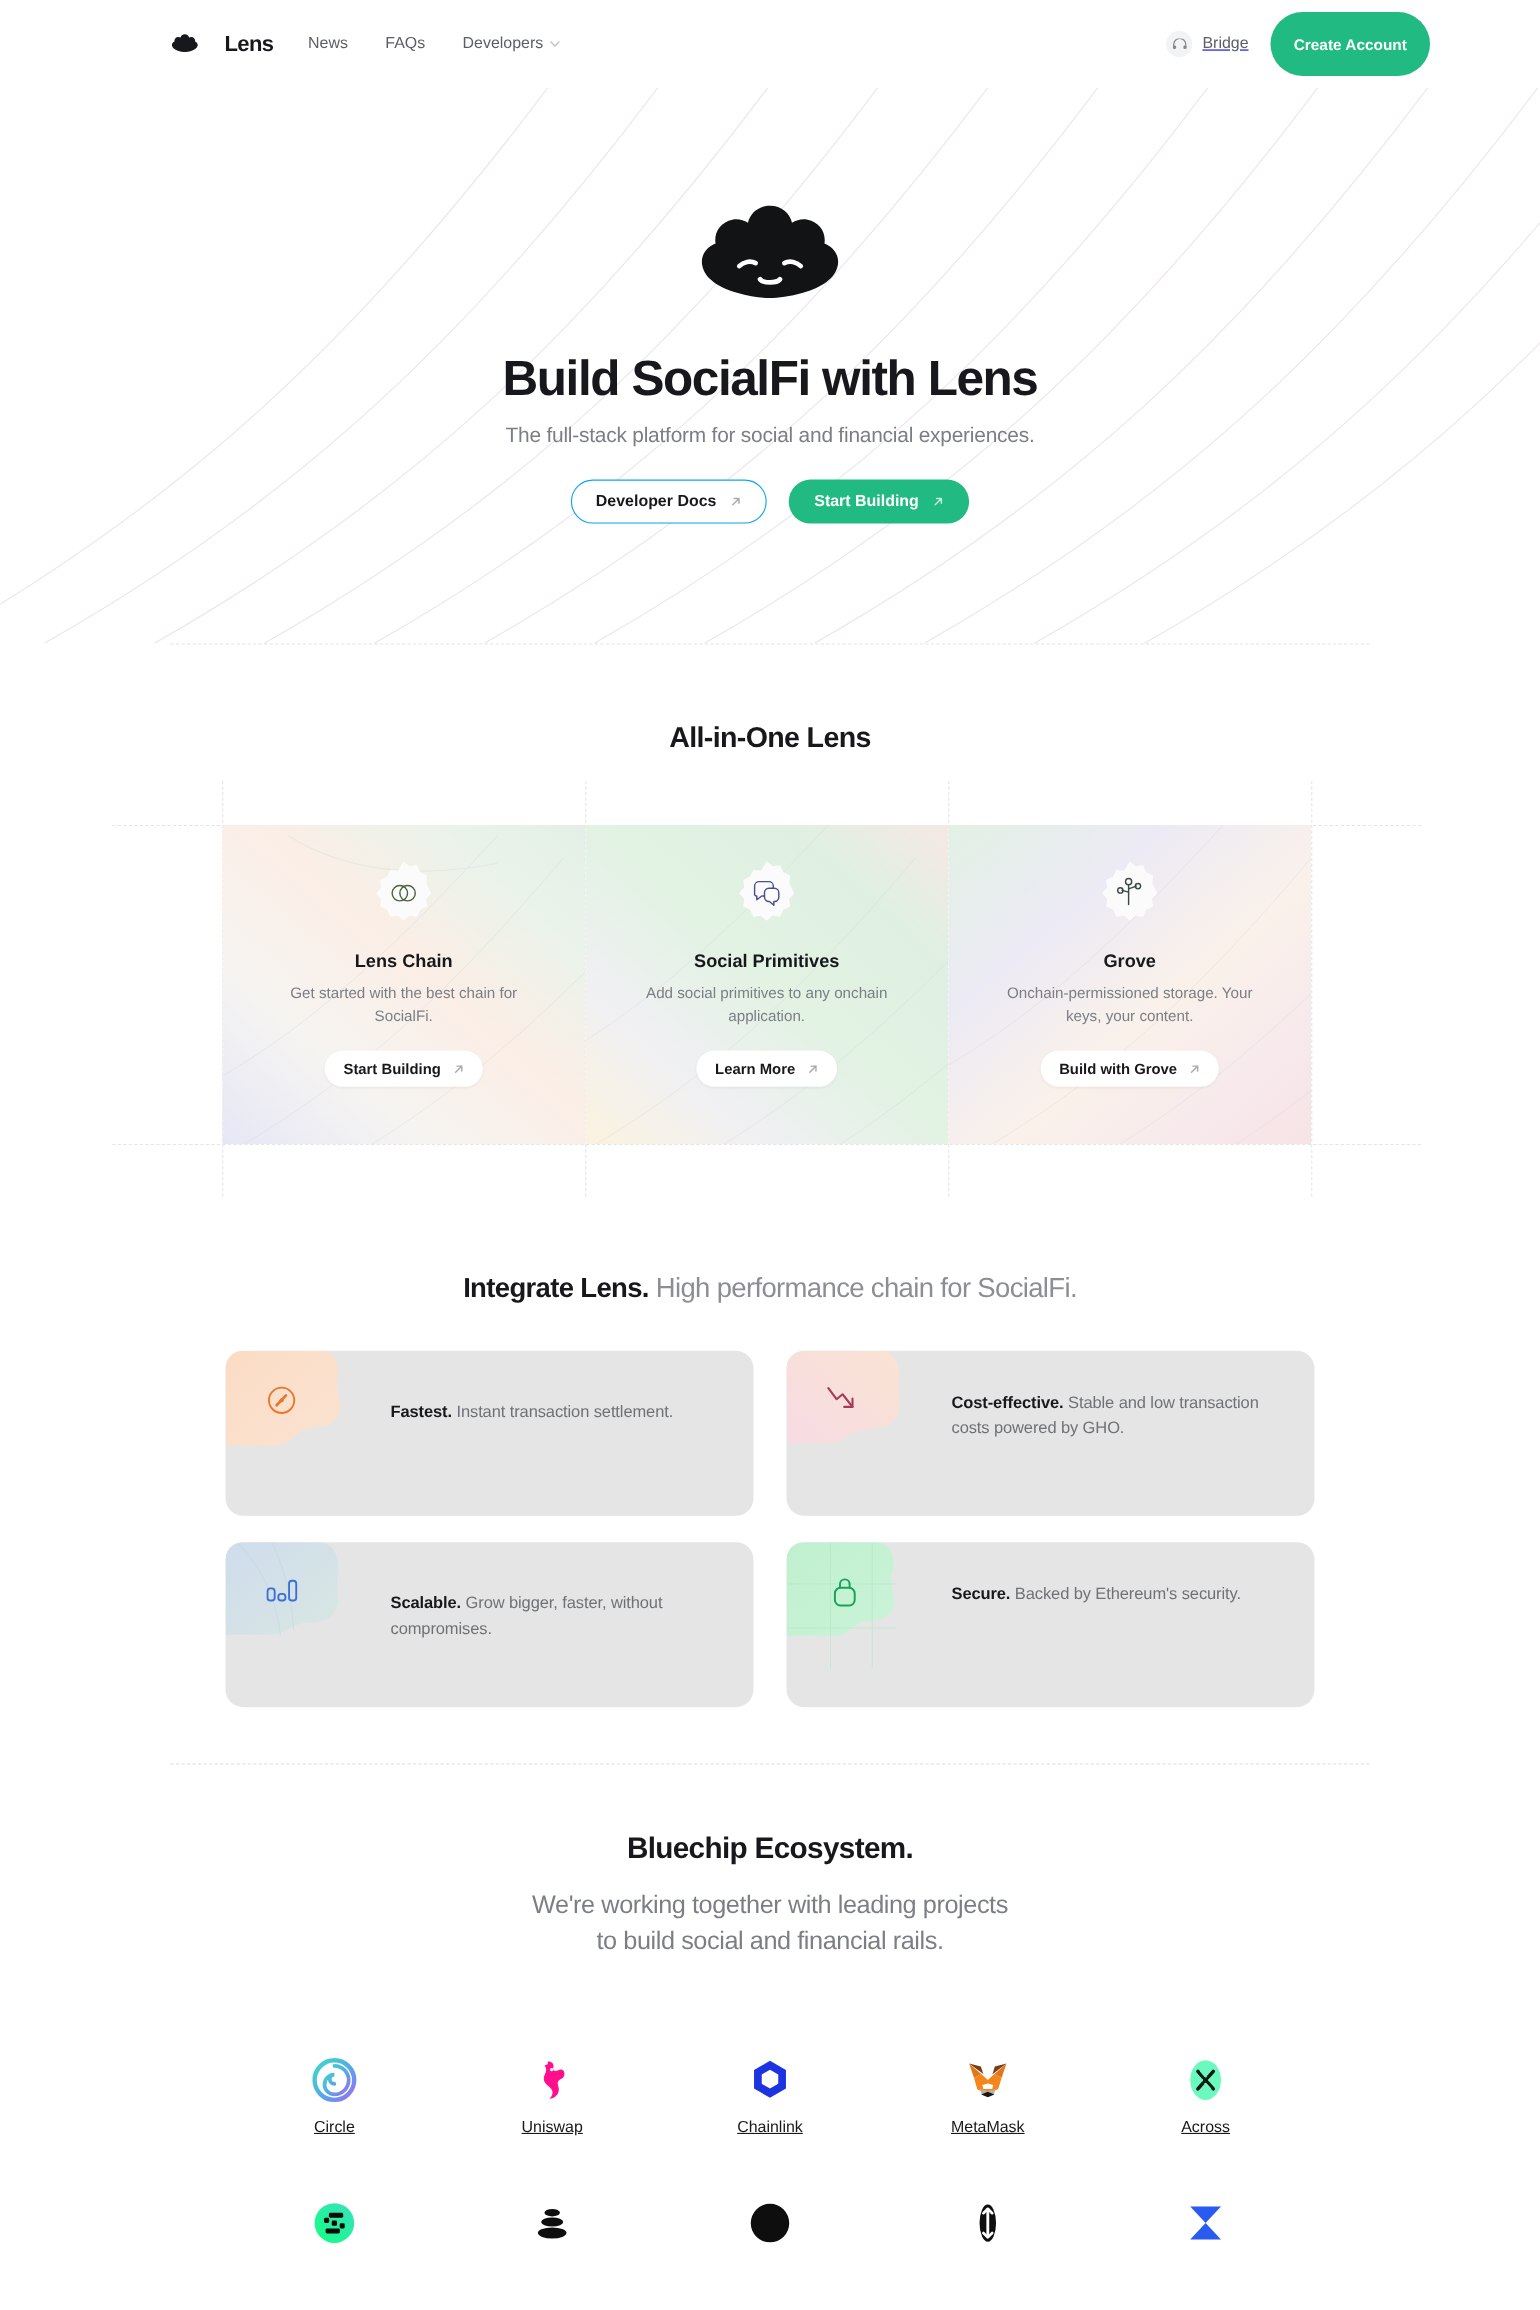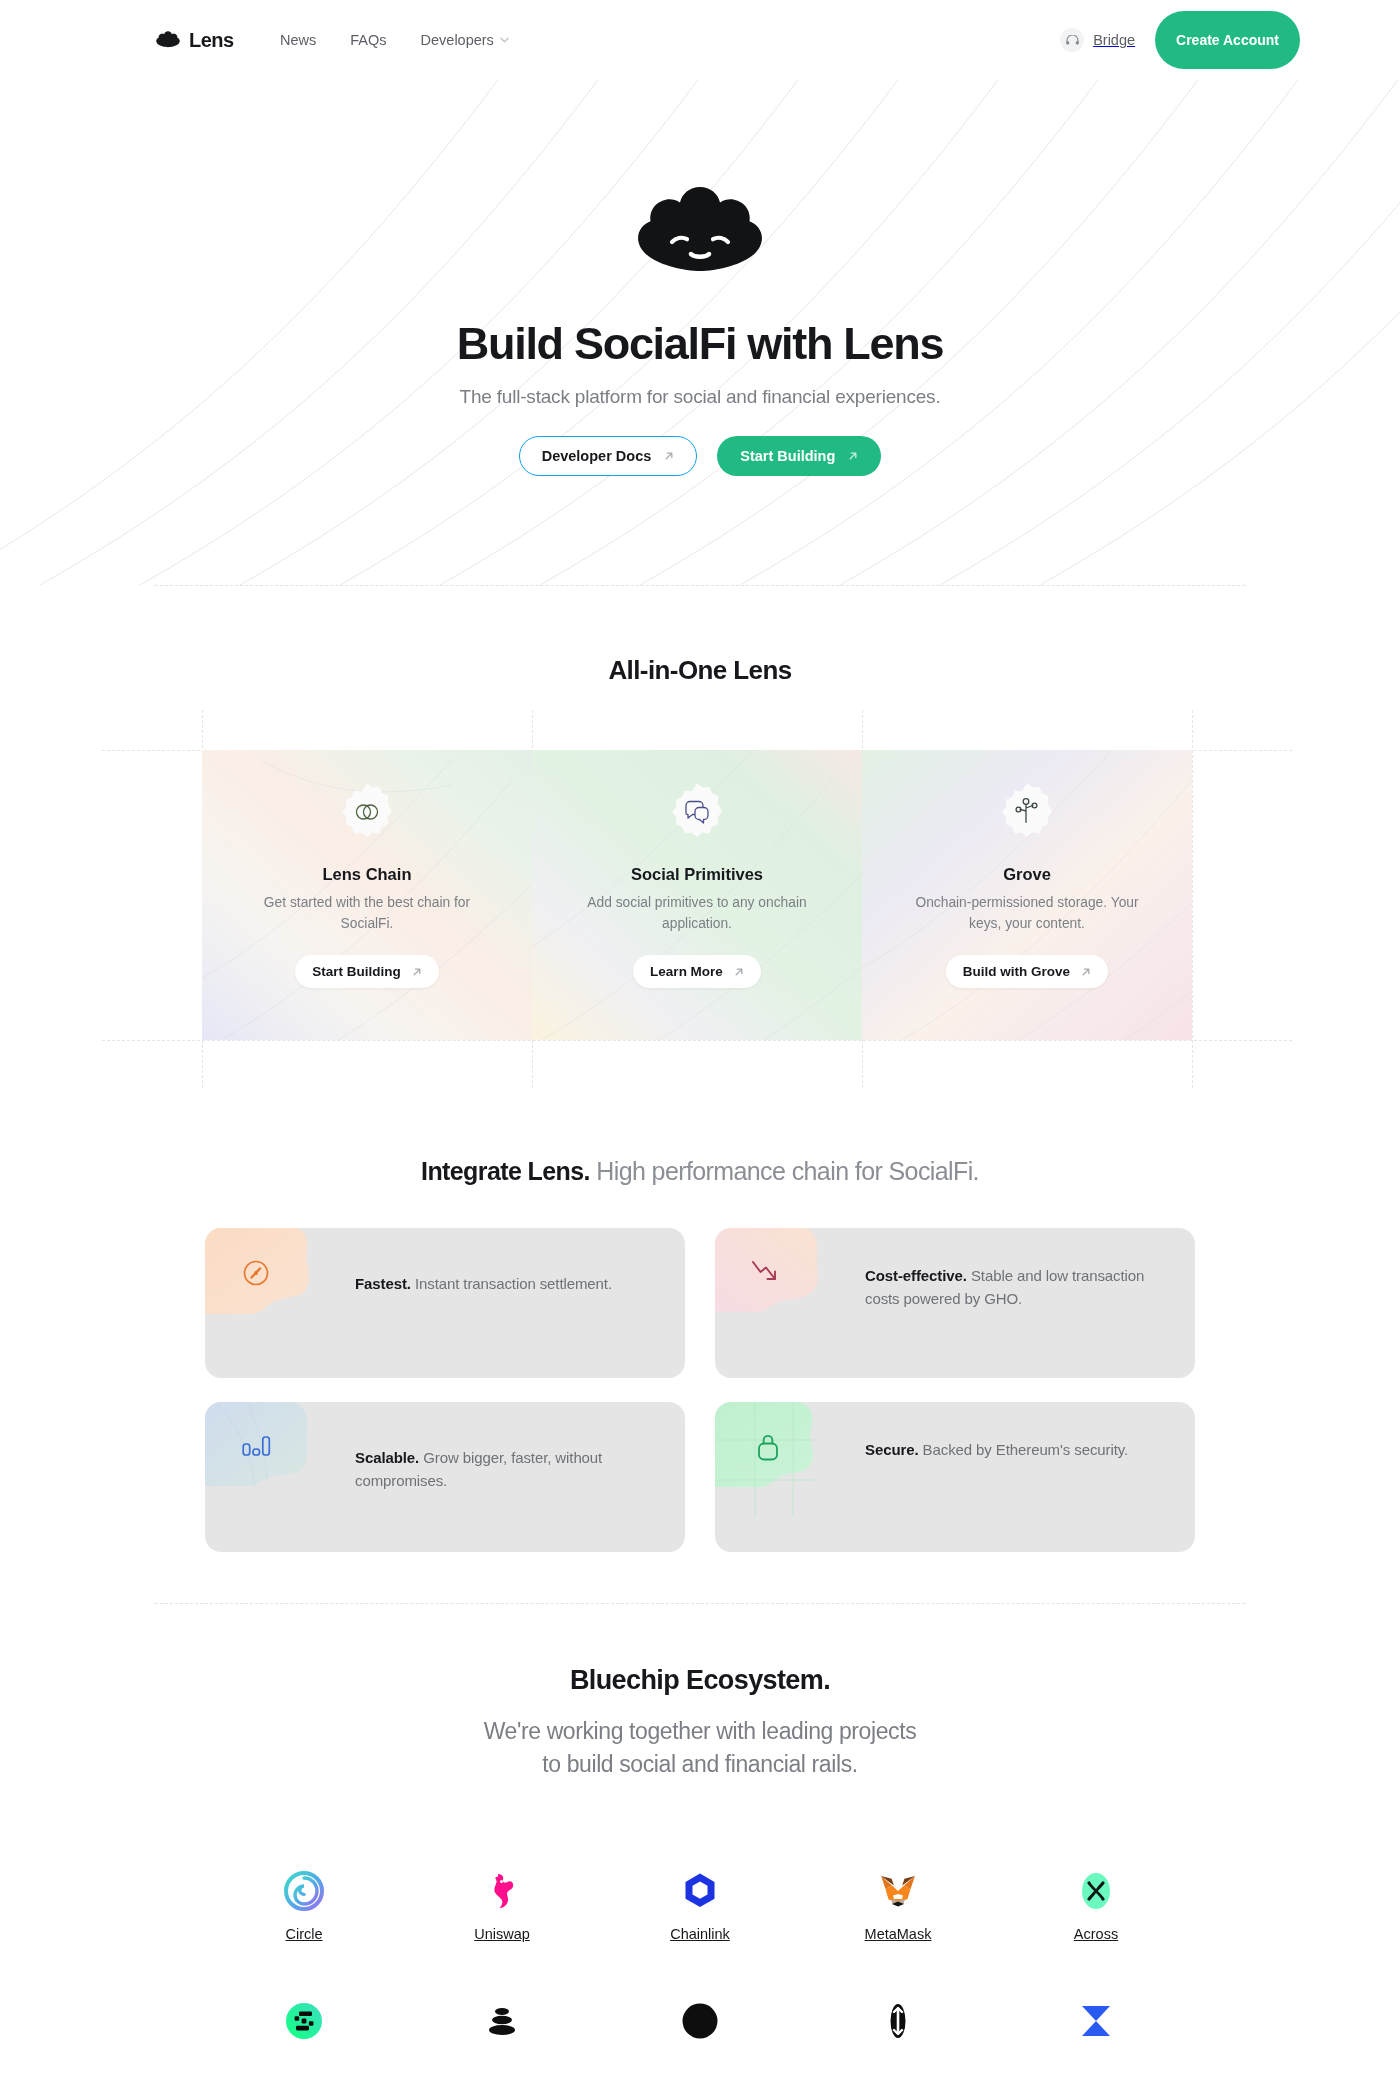--- a/index.html
+++ b/index.html
@@ -10,21 +10,21 @@
     color:#1a1a1a;
     overflow:hidden;
     position:relative;
   }
 
   
   .header {
     position:absolute; top:0; left:0; width:1400px; height:80px;
     display:flex; align-items:center; z-index:50;
   }
-  .logo-wrap { position:absolute; left:155px; display:flex; align-items:center; gap:8px; }
+  .logo-wrap { position:absolute; left:155px; display:flex; align-items:center; gap:23px; }
   .logo-mark { width:26px; height:20px; display:block; }
   .logo-text { font-size:20px; font-weight:700; letter-spacing:-0.5px; color:#16181c; }
 
   .nav { position:absolute; left:280px; display:flex; align-items:center; gap:34px; }
   .nav-link {
     font-size:14.5px; color:#5c6066; text-decoration:none; white-space:nowrap;
   }
   .nav-dd { display:flex; align-items:center; gap:6px; }
   .chev { width:9px; height:6px; display:block; opacity:.55; }
 

